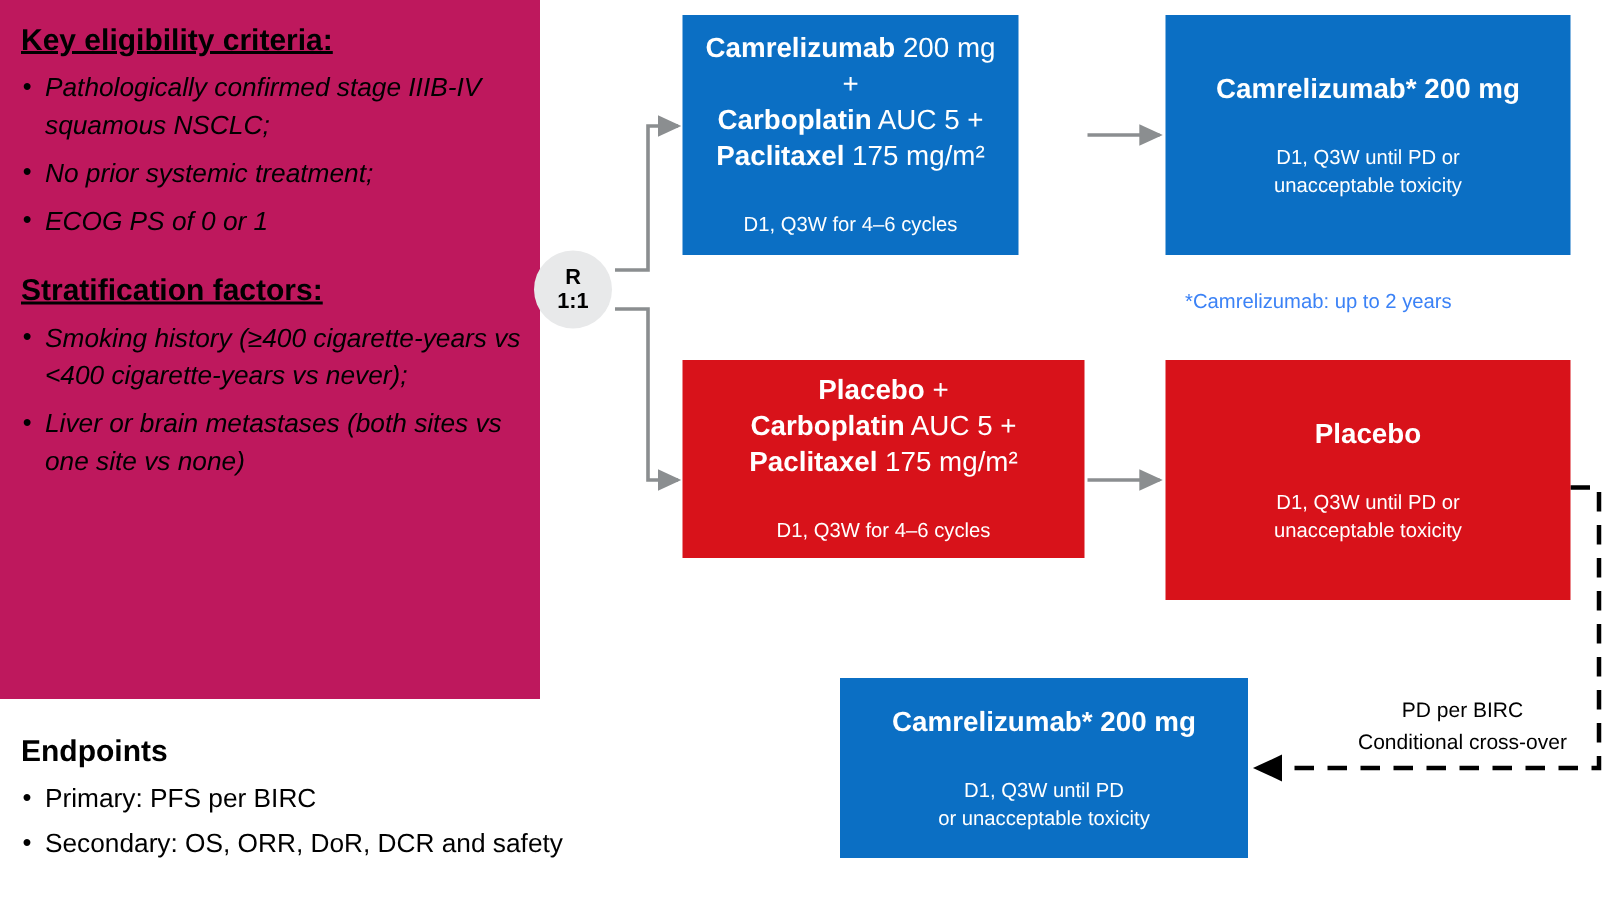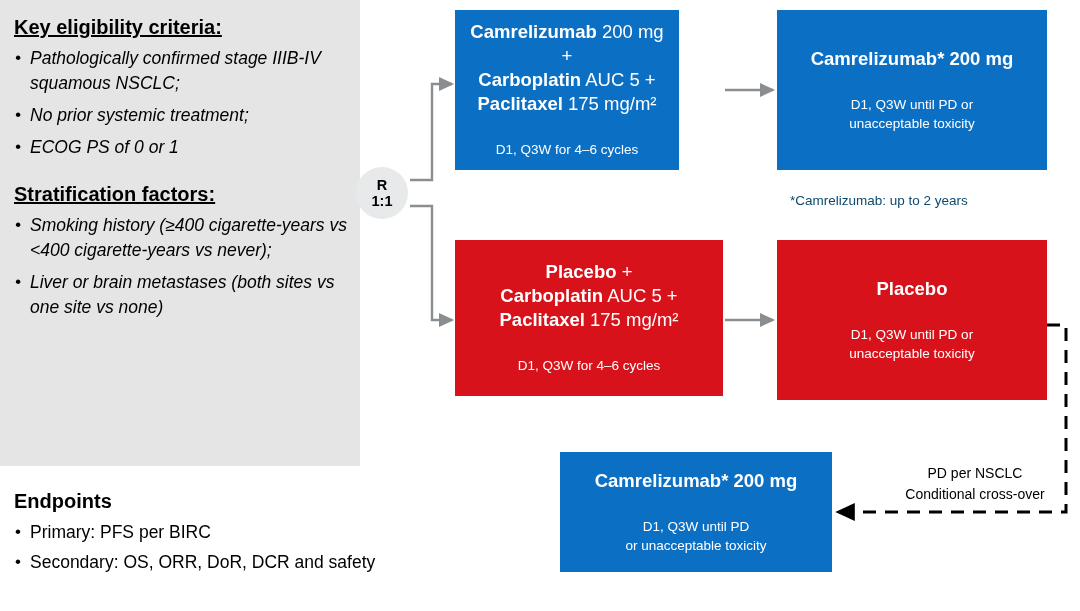--- a/index.html
+++ b/index.html
@@ -19,21 +19,21 @@
     background: #ffffff;
   }
 
   
   .criteria-panel {
     position: absolute;
     left: 0px;
     top: 0px;
     width: 360px;
     height: 466px;
-    background: #e5e5e5;
+    background: #be185d;
   }
   .criteria-inner {
     padding: 10px 12px 0 14px;
   }
   .crit-head {
     font-size: 20px;
     font-weight: bold;
     text-decoration: underline;
     line-height: 1.3;
     margin: 4px 0 6px 0;
@@ -134,33 +134,33 @@
   }
   .tbox .line-main b { font-weight: bold; }
   .tbox .sub {
     font-size: 13.5px;
     line-height: 1.35;
     margin-top: 25px;
   }
 
   #box-exp-induction { left: 455px; top: 10px;  width: 224px; height: 160px; }
   #box-exp-maint     { left: 777px; top: 10px;  width: 270px; height: 160px; }
-  #box-ctl-induction { left: 455px; top: 240px; width: 268px; height: 156px; }
+  #box-ctl-induction { left: 455px; top: 240px; width: 268px; height: 132px; }
   #box-ctl-maint     { left: 777px; top: 240px; width: 270px; height: 160px; }
   #box-crossover     { left: 560px; top: 452px; width: 272px; height: 120px; }
 
   #box-exp-induction .line-main,
   #box-ctl-induction .line-main { text-align: center; }
 
   .footnote {
     position: absolute;
     left: 790px;
     top: 193px;
     font-size: 13.5px;
-    color: #0c4a6e;
+    color: #3b82f6;
   }
 
   .crossover-label {
     position: absolute;
     left: 880px;
     top: 463px;
     width: 190px;
     font-size: 14px;
     line-height: 1.5;
     text-align: center;
@@ -275,17 +275,17 @@
     </div>
     <div class="sub">
       <div>D1, Q3W until PD</div>
       <div>or unacceptable toxicity</div>
     </div>
   </div>
 
   <div class="footnote">*Camrelizumab: up to 2 years</div>
 
   <div class="crossover-label">
-    <div>PD per NSCLC</div>
+    <div>PD per BIRC</div>
     <div>Conditional cross-over</div>
   </div>
 
 </div>
 
 </body></html>

